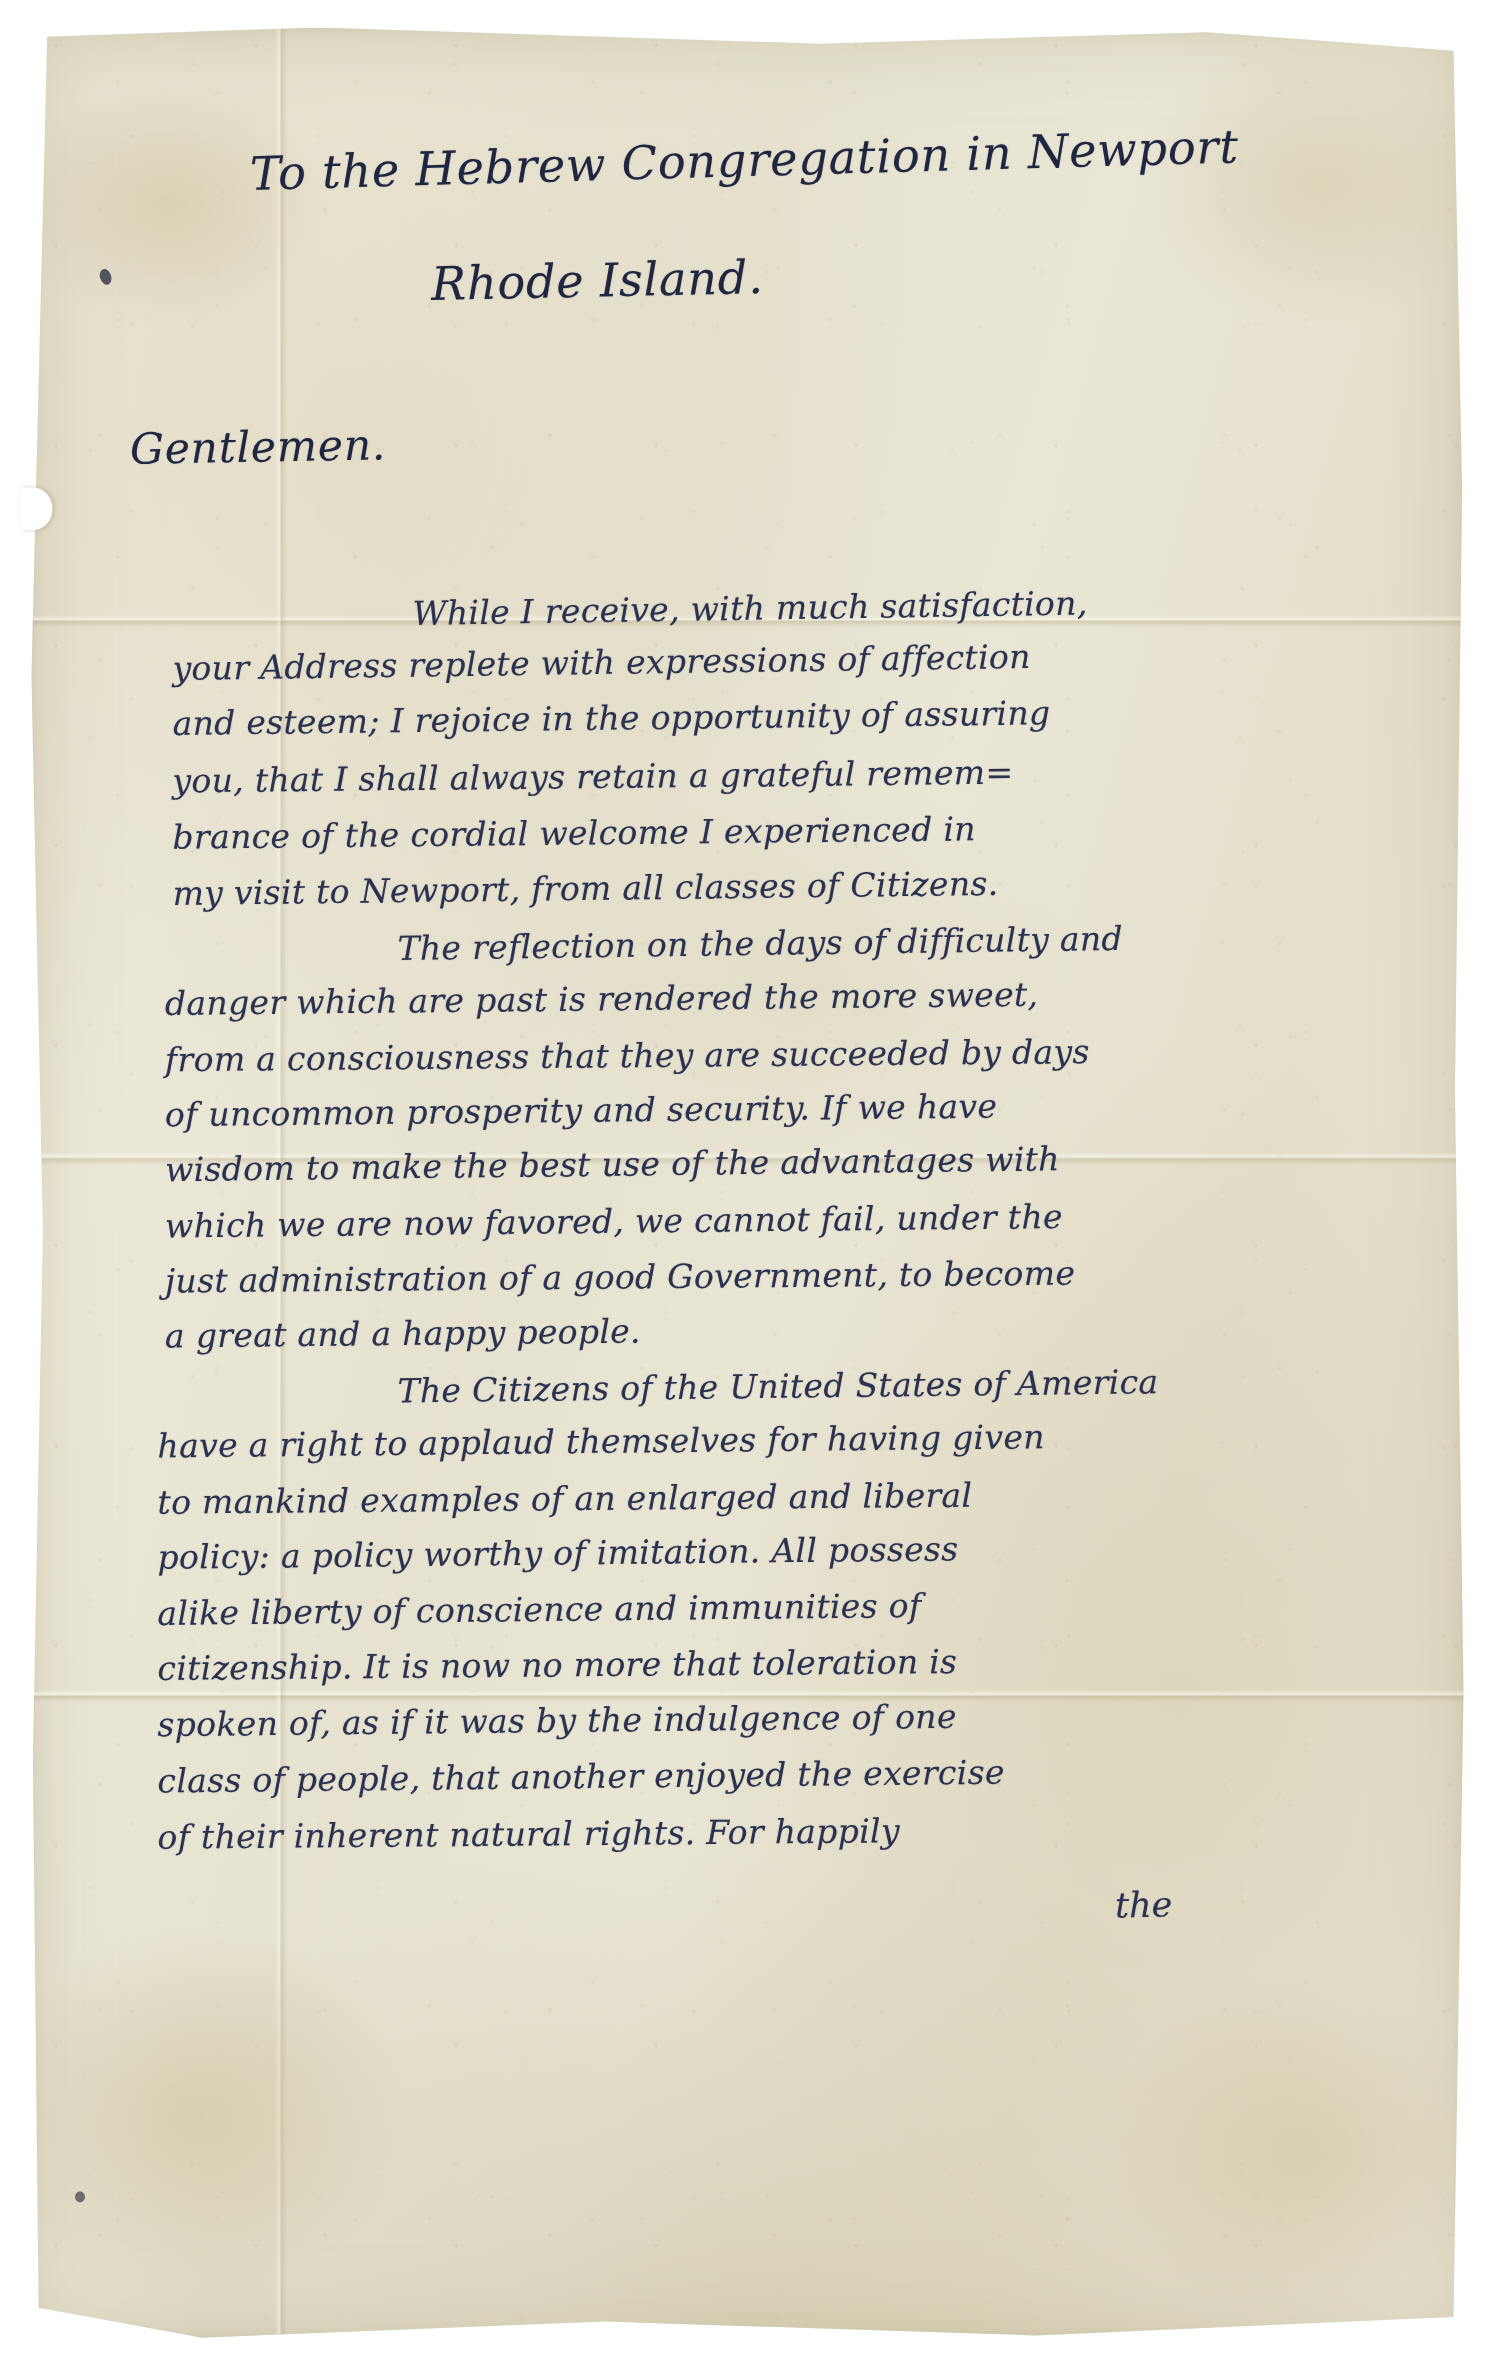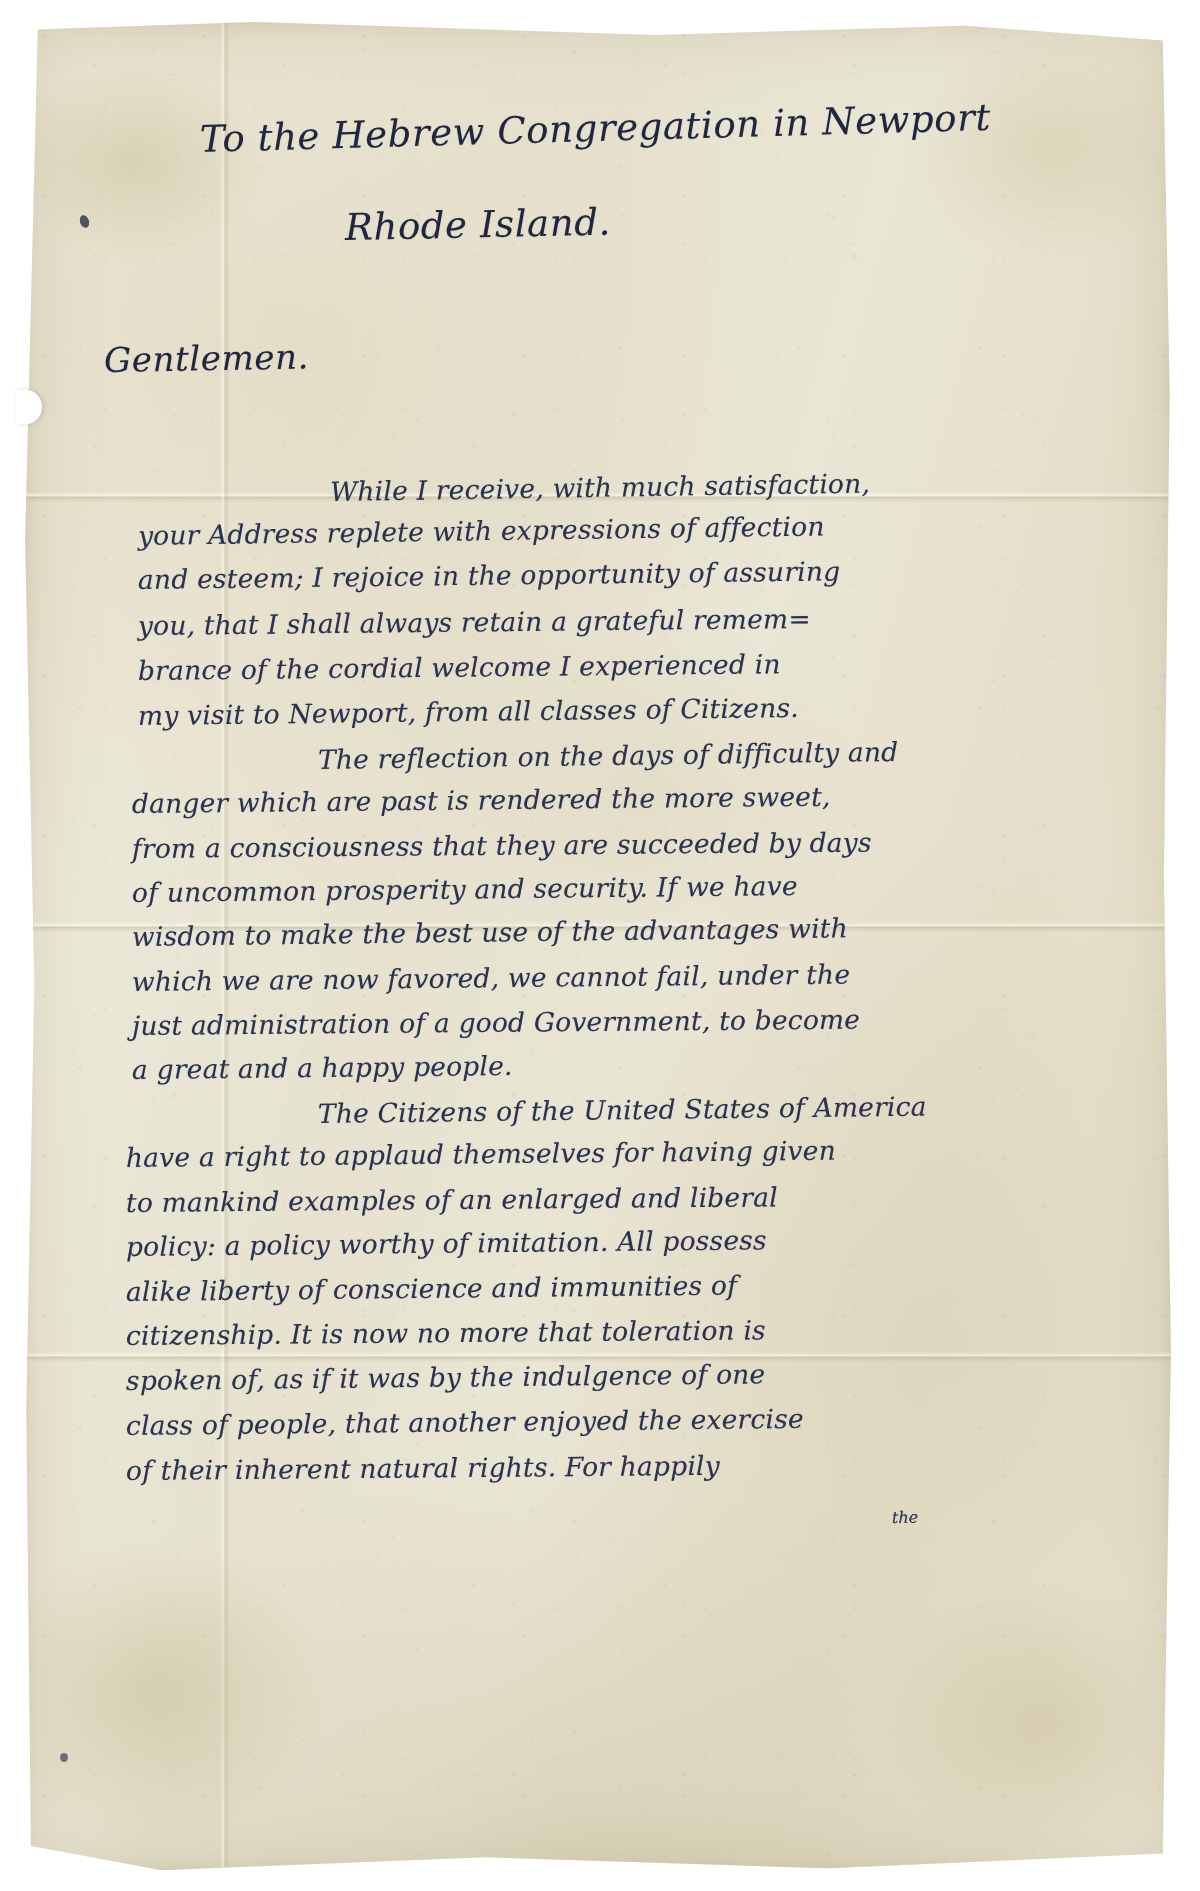--- a/index.html
+++ b/index.html
@@ -143,21 +143,21 @@
   }
   .hw-salutation {
     font-size: 34px;
     letter-spacing: 0.6px;
   }
   .hw-body {
     font-size: 26.5px;
     letter-spacing: 0.2px;
   }
   .hw-tail {
-    font-size: 16px;
+    font-size: 28px;
   }
   .ink-dark  { color: #1f2740; }
 </style>
 </head>
 <body>
 
 <div id="manuscript-page">
 
   <div id="paper-sheet">
     <div id="paper-grain"></div>

